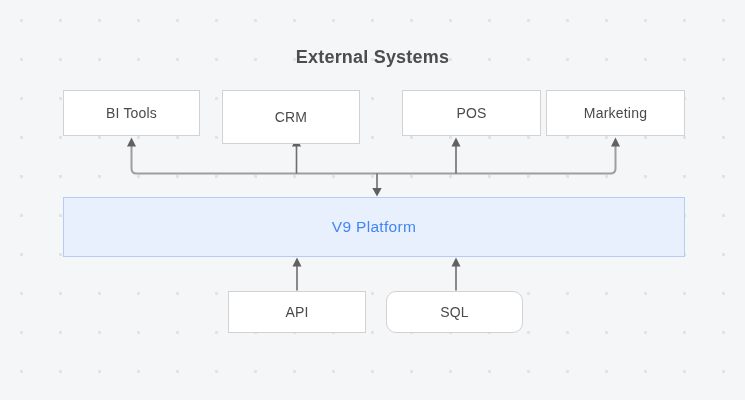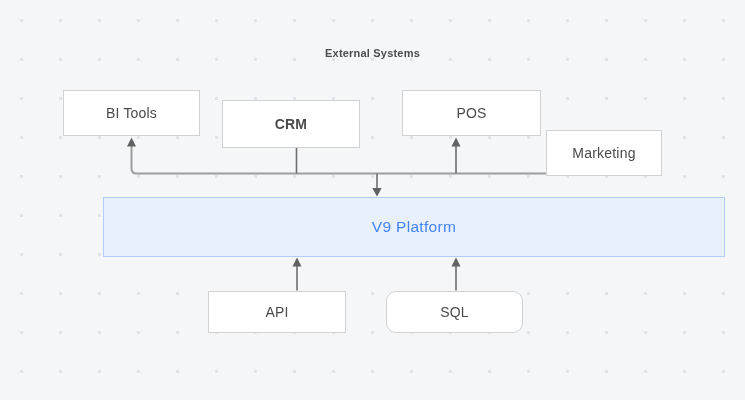--- a/index.html
+++ b/index.html
@@ -20,56 +20,55 @@
     background-image: radial-gradient(circle, #e2e3e6 1.4px, rgba(0,0,0,0) 1.6px);
     background-size: 39px 39px;
     background-position: 2px 1px;
   }
   .diagram-title {
     position: absolute;
     left: 0;
     right: 0;
     top: 47px;
     text-align: center;
-    font-size: 11px;
+    font-size: 18px;
     font-weight: 700;
     letter-spacing: 0.2px;
     color: #4d4d4d;
   }
   .node {
     position: absolute;
     box-sizing: border-box;
     background: #ffffff;
     border: 1px solid #d2d2d2;
     display: flex;
     align-items: center;
     justify-content: center;
   }
   .node .node-label {
     font-size: 14px;
     color: #4a4a4a;
     letter-spacing: 0.2px;
   }
   .node-bi       { left: 63px;  top: 90px;  width: 137px; height: 46px; align-items: center; }
-  .node-crm      { left: 222px; top: 100px;  width: 138px; height: 48px; font-weight: bold; }
+  .node-crm      { left: 222px; top: 90px;  width: 138px; height: 54px; }
   .node-pos      { left: 385px; top: 90px;  width: 139px; height: 46px; margin-left: 17px; }
-  .node-mkt      { left: 546px; top: 90px;  width: 116px; height: 46px; margin-top: 40px; }
+  .node-mkt      { left: 546px; top: 90px;  width: 139px; height: 46px; }
   .node-platform {
     left: 63px; top: 197px; width: 622px; height: 60px;
     background: #e8effd;
     border: 1px solid #b3cdf7;
-    margin-left: 40px;
   }
   .node-platform .node-label {
     font-size: 15.5px;
     font-weight: 500;
     color: #4285f4;
     letter-spacing: 0.3px;
   }
-  .node-api { left: 208px; top: 291px; width: 138px; height: 42px; }
+  .node-api { left: 228px; top: 291px; width: 138px; height: 42px; }
   .node-sql { left: 386px; top: 291px; width: 137px; height: 42px; border-radius: 10px; }
   .connector-layer {
     position: absolute;
     left: 0;
     top: 0;
     width: 745px;
     height: 400px;
   }
   .bus-line   { stroke: #9e9e9e; stroke-width: 2;   fill: none; }
   .stem-line  { stroke: #6f6f6f; stroke-width: 1.6; fill: none; }

